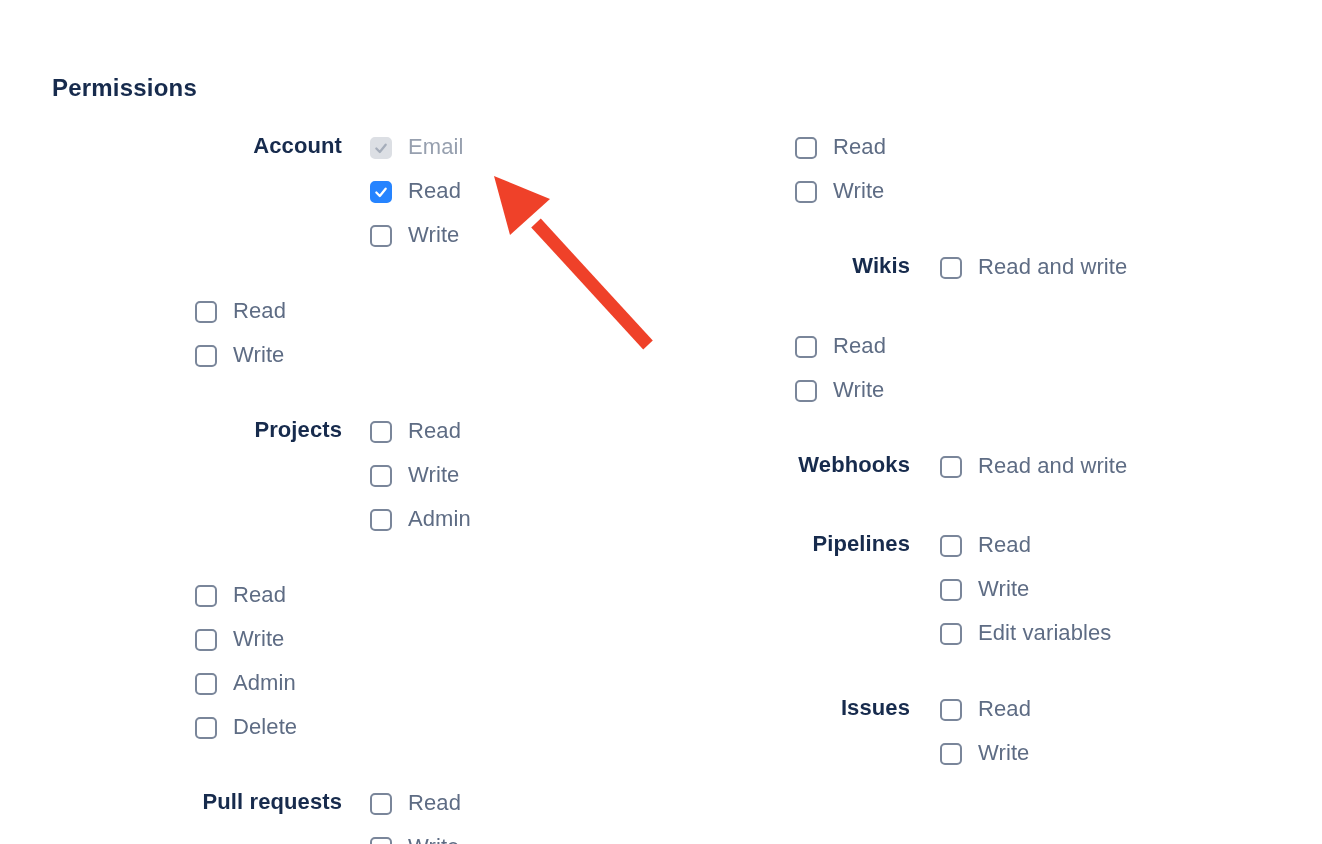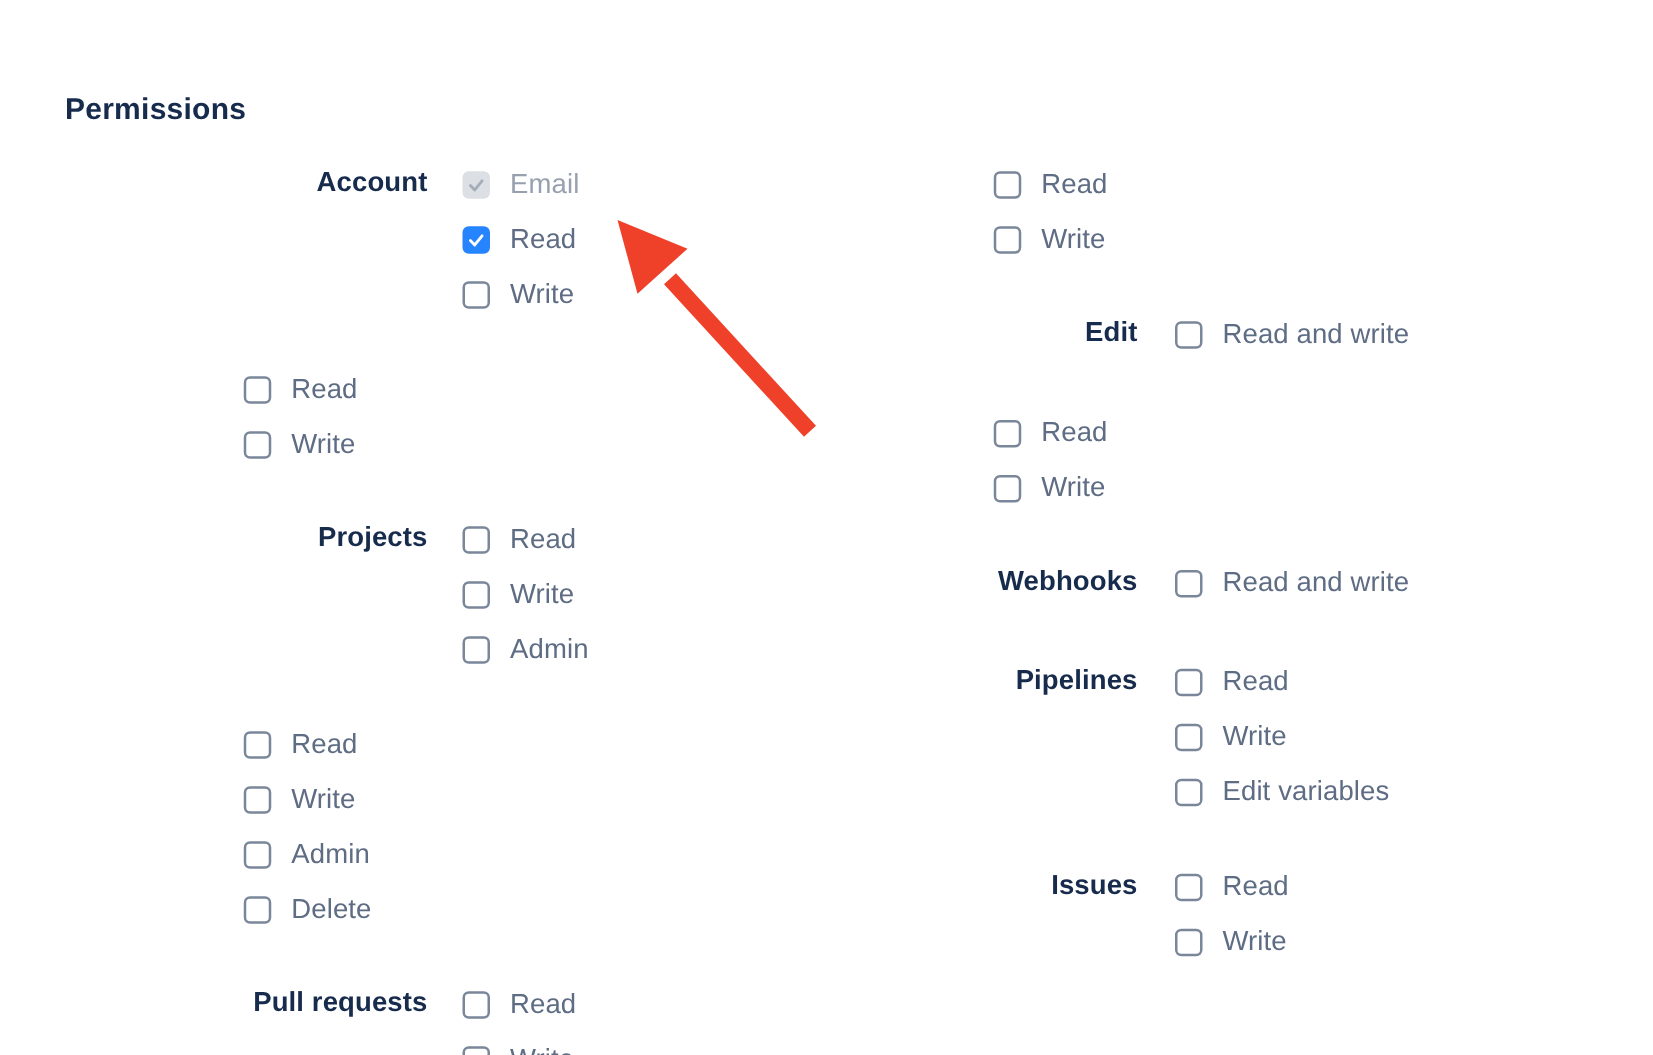--- a/index.html
+++ b/index.html
@@ -219,21 +219,21 @@
               <span class="checkbox"></span>
               <span class="option-label">Read</span>
             </label>
             <label class="option">
               <span class="checkbox"></span>
               <span class="option-label">Write</span>
             </label>
           </div>
         </div>
         <div class="group">
-          <div class="group-label">Edit</div>
+          <div class="group-label">Wikis</div>
           <div class="options">
             <label class="option">
               <span class="checkbox"></span>
               <span class="option-label">Read and write</span>
             </label>
           </div>
         </div>
         <div class="group">
           <div class="options">
             <label class="option">

